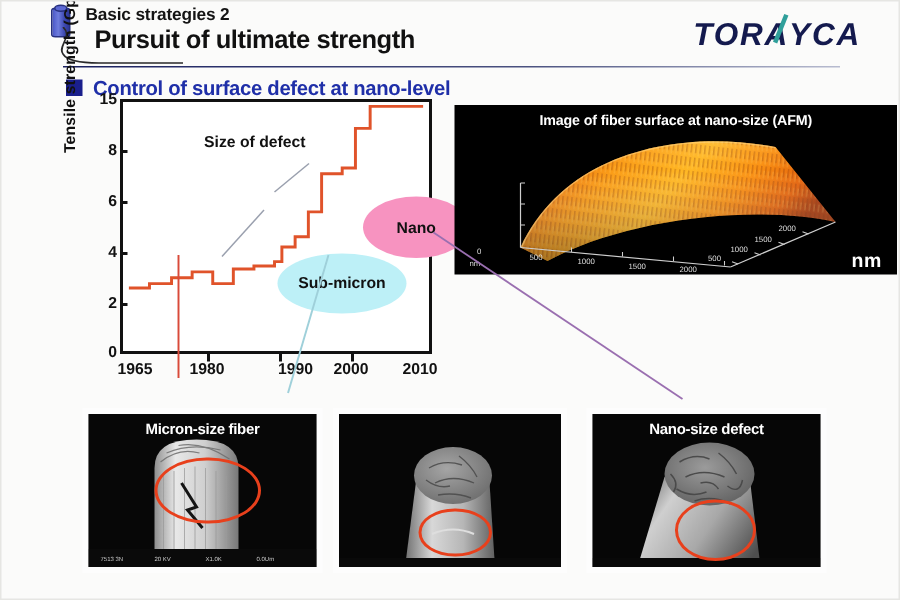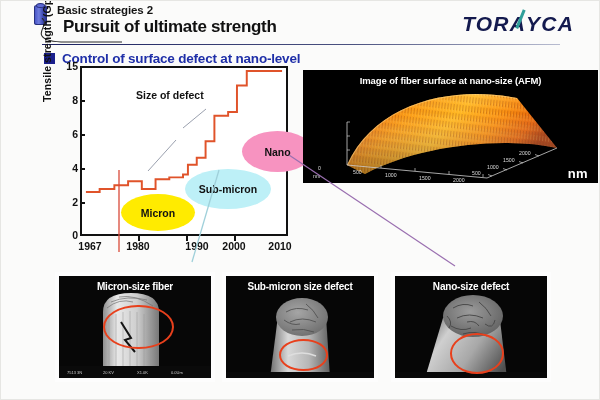--- a/index.html
+++ b/index.html
@@ -153,37 +153,36 @@
 
   <div class="chart-wrap">
     <div class="ylabel">Tensile strength (Gpa)</div>
     <div class="plot">
       <div class="sizedefect">Size of defect</div>
 
       <svg viewBox="0 0 208 170" preserveAspectRatio="none" style="position:absolute;left:0;top:0;width:100%;height:100%;">
         <polyline points="4,127 18,127 18,124 33,124 33,120 47,120 47,116 61,116 61,124 61,124 75,124 75,114 89,114 89,112 103,112 103,109 108,109 108,99 117,99 117,92 126,92 126,75 135,75 135,49 149,49 149,45 158,45 158,18 168,18 168,3 204,3" fill="none" stroke="#e0532a" stroke-width="2" stroke-linejoin="miter"></polyline>
       </svg>
 
-      <div class="ell ell-micron">Micron</div>
       <div class="ell ell-nano">Nano</div>
       <div class="ell ell-sub">Sub-micron</div>
     </div>
 
     <div class="ytick" style="top:-6px">15</div>
     <div class="ytick" style="top:28px">8</div>
     <div class="ytick" style="top:62px">6</div>
     <div class="ytick" style="top:96px">4</div>
     <div class="ytick" style="top:130px">2</div>
     <div class="ytick" style="top:163px">0</div>
     <div class="ytickmark" style="top:34px"></div>
     <div class="ytickmark" style="top:68px"></div>
     <div class="ytickmark" style="top:102px"></div>
     <div class="ytickmark" style="top:136px"></div>
 
-    <div class="xtick" style="left:43px">1967</div>
+    <div class="xtick" style="left:43px">1965</div>
     <div class="xtick" style="left:91px">1980</div>
     <div class="xtick" style="left:150px">1990</div>
     <div class="xtick" style="left:187px">2000</div>
     <div class="xtick" style="left:233px">2010</div>
     <div class="xtickmark" style="left:91px"></div>
     <div class="xtickmark" style="left:139px"></div>
     <div class="xtickmark" style="left:187px"></div>
   </div>
 
   <div class="afm">
@@ -297,21 +296,20 @@
           <text x="78" y="98">X1.0K</text>
             <text x="112" y="98">0.0Um</text>
         </g>
       </svg>
       <div class="redcircle" style="left:29%;top:28%;width:44%;height:40%"></div>
     </div>
   </div>
 
   <div class="panel p2">
     <div class="panel-inner">
-      <div class="panel-cap">Sub-micron size defect</div>
       <svg viewBox="0 0 148 102" style="position:absolute;left:0;top:0;width:100%;height:100%">
         <defs>
           <linearGradient id="fib2" x1="0" y1="0" x2="1" y2="0">
             <stop offset="0%" stop-color="#6f6f6f"></stop>
               <stop offset="30%" stop-color="#d8d8d8"></stop>
             <stop offset="65%" stop-color="#b6b6b6"></stop>
               <stop offset="100%" stop-color="#5f5f5f"></stop>
           </linearGradient>
           <radialGradient id="tip2" cx="0.42" cy="0.38" r="0.72">
             <stop offset="0%" stop-color="#a5a5a5"></stop>

